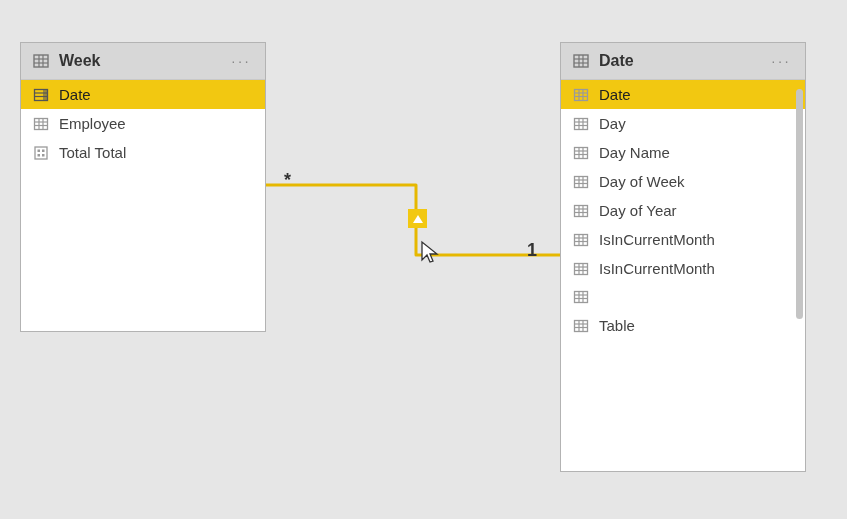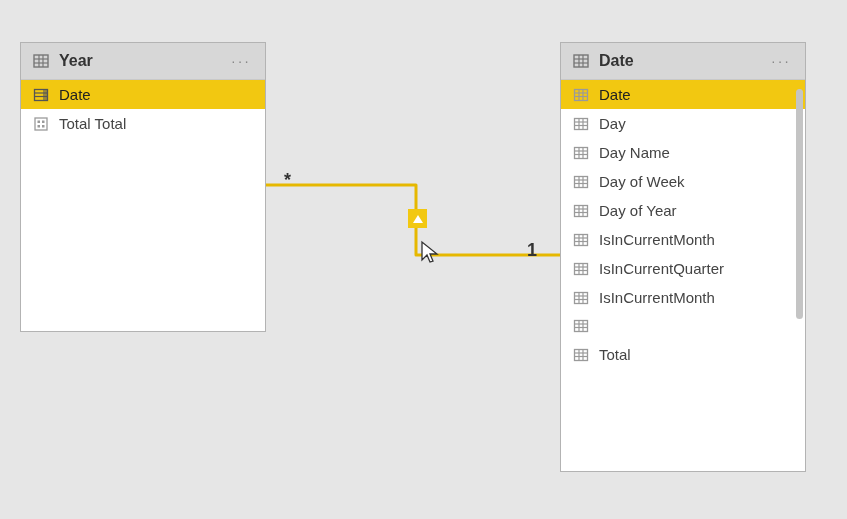--- a/index.html
+++ b/index.html
@@ -167,34 +167,46 @@
   <div class="entity-header">
     <span class="table-icon">
       <svg width="16" height="16" viewBox="0 0 16 16">
         <rect x="1" y="2" width="14" height="12" fill="none" stroke="#777" stroke-width="1.4"></rect>
         <line x1="1" y1="6" x2="15" y2="6" stroke="#777" stroke-width="1.2"></line>
         <line x1="1" y1="10" x2="15" y2="10" stroke="#777" stroke-width="1.2"></line>
         <line x1="6" y1="2" x2="6" y2="14" stroke="#777" stroke-width="1.2"></line>
         <line x1="10" y1="2" x2="10" y2="14" stroke="#777" stroke-width="1.2"></line>
       </svg>
     </span>
-    <span class="title">Year</span>
+    <span class="title">Week</span>
     <span class="ellipsis">···</span>
   </div>
   <div class="field-list" id="fields-table">
       <div class="field-row selected">
         <span class="calc-icon">
           <svg width="16" height="16" viewBox="0 0 16 16">
             <rect x="1.5" y="2.5" width="13" height="11" fill="none" stroke="#555" stroke-width="1.3"></rect>
             <line x1="1.5" y1="6" x2="14.5" y2="6" stroke="#555" stroke-width="1.2"></line>
             <line x1="1.5" y1="9.5" x2="14.5" y2="9.5" stroke="#555" stroke-width="1.2"></line>
             <rect x="10" y="2.5" width="4.5" height="11" fill="#555" opacity="0.55"></rect>
           </svg>
         </span>
         <span>Date</span>
+      </div>
+      <div class="field-row">
+        <span class="col-icon">
+          <svg width="16" height="16" viewBox="0 0 16 16">
+            <rect x="1.5" y="2.5" width="13" height="11" fill="none" stroke="#9a9a9a" stroke-width="1.3"></rect>
+            <line x1="1.5" y1="6" x2="14.5" y2="6" stroke="#9a9a9a" stroke-width="1.2"></line>
+            <line x1="1.5" y1="9.5" x2="14.5" y2="9.5" stroke="#9a9a9a" stroke-width="1.2"></line>
+            <line x1="6" y1="2.5" x2="6" y2="13.5" stroke="#9a9a9a" stroke-width="1.2"></line>
+            <line x1="10" y1="2.5" x2="10" y2="13.5" stroke="#9a9a9a" stroke-width="1.2"></line>
+          </svg>
+        </span>
+        <span>Employee</span>
       </div>
       <div class="field-row">
         <span class="measure-icon">
           <svg width="16" height="16" viewBox="0 0 16 16">
             <rect x="2" y="2" width="12" height="12" fill="none" stroke="#9a9a9a" stroke-width="1.3"></rect>
             <rect x="4.5" y="4.5" width="2.5" height="2.5" fill="#9a9a9a"></rect>
             <rect x="9" y="4.5" width="2.5" height="2.5" fill="#9a9a9a"></rect>
             <rect x="4.5" y="9" width="2.5" height="2.5" fill="#9a9a9a"></rect>
             <rect x="9" y="9" width="2.5" height="2.5" fill="#9a9a9a"></rect>
           </svg>
@@ -294,32 +306,20 @@
       <div class="field-row">
         <span class="col-icon">
           <svg width="16" height="16" viewBox="0 0 16 16">
             <rect x="1.5" y="2.5" width="13" height="11" fill="none" stroke="#9a9a9a" stroke-width="1.3"></rect>
             <line x1="1.5" y1="6" x2="14.5" y2="6" stroke="#9a9a9a" stroke-width="1.2"></line>
             <line x1="1.5" y1="9.5" x2="14.5" y2="9.5" stroke="#9a9a9a" stroke-width="1.2"></line>
             <line x1="6" y1="2.5" x2="6" y2="13.5" stroke="#9a9a9a" stroke-width="1.2"></line>
             <line x1="10" y1="2.5" x2="10" y2="13.5" stroke="#9a9a9a" stroke-width="1.2"></line>
           </svg>
         </span>
-        <span>IsInCurrentQuarter</span>
-      </div>
-      <div class="field-row">
-        <span class="col-icon">
-          <svg width="16" height="16" viewBox="0 0 16 16">
-            <rect x="1.5" y="2.5" width="13" height="11" fill="none" stroke="#9a9a9a" stroke-width="1.3"></rect>
-            <line x1="1.5" y1="6" x2="14.5" y2="6" stroke="#9a9a9a" stroke-width="1.2"></line>
-            <line x1="1.5" y1="9.5" x2="14.5" y2="9.5" stroke="#9a9a9a" stroke-width="1.2"></line>
-            <line x1="6" y1="2.5" x2="6" y2="13.5" stroke="#9a9a9a" stroke-width="1.2"></line>
-            <line x1="10" y1="2.5" x2="10" y2="13.5" stroke="#9a9a9a" stroke-width="1.2"></line>
-          </svg>
-        </span>
         <span>IsInCurrentMonth</span>
       </div>
       <div class="field-row">
         <span class="col-icon">
           <svg width="16" height="16" viewBox="0 0 16 16">
             <rect x="1.5" y="2.5" width="13" height="11" fill="none" stroke="#9a9a9a" stroke-width="1.3"></rect>
             <line x1="1.5" y1="6" x2="14.5" y2="6" stroke="#9a9a9a" stroke-width="1.2"></line>
             <line x1="1.5" y1="9.5" x2="14.5" y2="9.5" stroke="#9a9a9a" stroke-width="1.2"></line>
             <line x1="6" y1="2.5" x2="6" y2="13.5" stroke="#9a9a9a" stroke-width="1.2"></line>
             <line x1="10" y1="2.5" x2="10" y2="13.5" stroke="#9a9a9a" stroke-width="1.2"></line>
@@ -329,21 +329,21 @@
       <div class="field-row">
         <span class="col-icon">
           <svg width="16" height="16" viewBox="0 0 16 16">
             <rect x="1.5" y="2.5" width="13" height="11" fill="none" stroke="#9a9a9a" stroke-width="1.3"></rect>
             <line x1="1.5" y1="6" x2="14.5" y2="6" stroke="#9a9a9a" stroke-width="1.2"></line>
             <line x1="1.5" y1="9.5" x2="14.5" y2="9.5" stroke="#9a9a9a" stroke-width="1.2"></line>
             <line x1="6" y1="2.5" x2="6" y2="13.5" stroke="#9a9a9a" stroke-width="1.2"></line>
             <line x1="10" y1="2.5" x2="10" y2="13.5" stroke="#9a9a9a" stroke-width="1.2"></line>
           </svg>
         </span>
-        <span>Total</span>
+        <span>Table</span>
       </div>
     </div>
   <div class="scrollbar-track">
     <div class="scrollbar-thumb"></div>
   </div>
 </div>
 
 <svg class="cursor" viewBox="0 0 20 26">
   <path d="M2 2 L2 20 L7 15 L10 22 L13 21 L10 14 L17 14 Z" fill="#fff" stroke="#333" stroke-width="1.3"></path>
 </svg>

